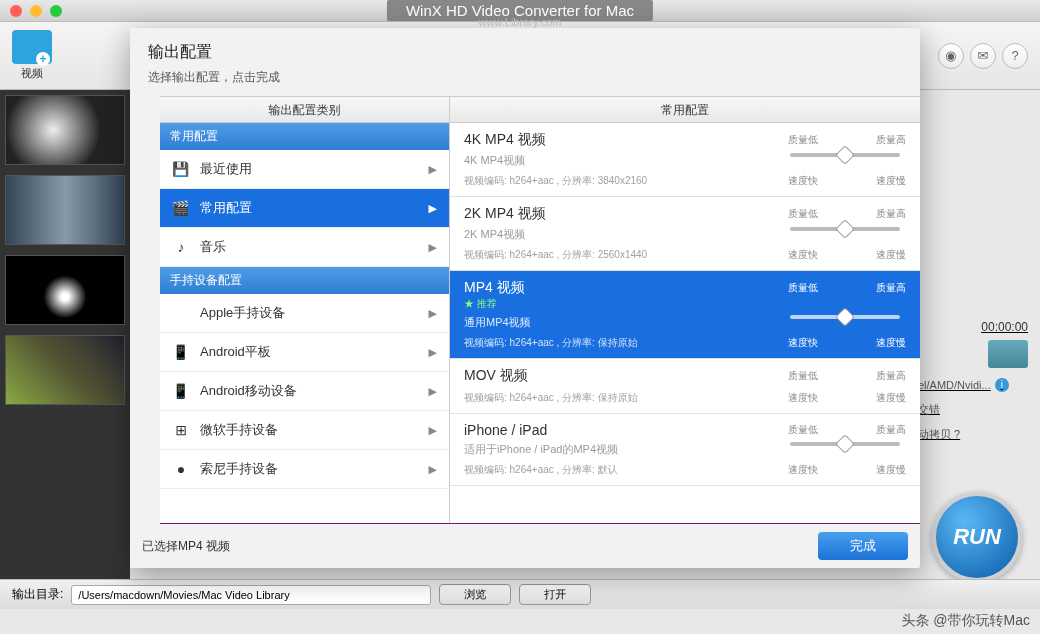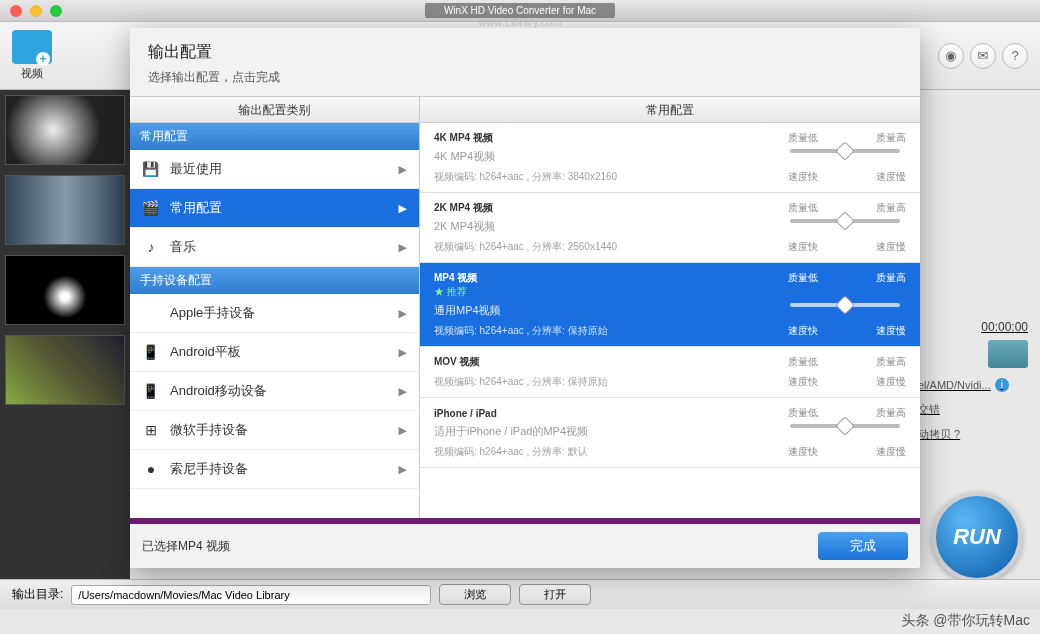--- a/index.html
+++ b/index.html
@@ -5,21 +5,21 @@
 * { margin: 0; padding: 0; box-sizing: border-box; font-family: -apple-system, "Helvetica Neue", Arial, sans-serif; }
 body { width: 1040px; height: 634px; background: #e8e8e8; overflow: hidden; position: relative; }
 
 
 .titlebar { height: 22px; background: linear-gradient(#e8e8e8,#d0d0d0); display: flex; align-items: center; position: relative; border-bottom: 1px solid #bbb; }
 .traffic { display: flex; gap: 8px; padding-left: 10px; }
 .tl { width: 12px; height: 12px; border-radius: 50%; }
 .tl.red { background: #ff5f57; }
 .tl.yel { background: #febc2e; }
 .tl.grn { background: #28c840; }
-.titlecenter { position: absolute; left: 50%; transform: translateX(-50%); background: #888; color: #fff; font-size: 10px; padding: 2px 19px; border-radius: 2px; }
+.titlecenter { position: absolute; left: 50%; transform: translateX(-50%); background: #888; color: #fff; font-size: 15px; padding: 2px 19px; border-radius: 2px; }
 .watermark { position: absolute; left: 50%; transform: translateX(-50%); top: 16px; font-size: 11px; color: #bbb; z-index: 5; }
 
 
 .maintoolbar { height: 68px; background: linear-gradient(#f5f5f5,#e6e6e6); border-bottom: 1px solid #bbb; display: flex; align-items: center; padding: 0 12px; }
 .addvideo { display: flex; flex-direction: column; align-items: center; gap: 2px; }
 .addvideo .vic { width: 40px; height: 34px; background: #2ea3dc; border-radius: 4px; position: relative; }
 .addvideo .vic::before { content: "+"; position: absolute; right: 2px; bottom: -2px; color: #2ea3dc; background: #fff; border-radius: 50%; width: 14px; height: 14px; font-size: 12px; font-weight: bold; text-align: center; line-height: 14px; }
 .addvideo .lbl { font-size: 11px; color: #333; }
 .rightcircles { margin-left: auto; display: flex; gap: 6px; }
 .circ { width: 26px; height: 26px; border-radius: 50%; border: 1px solid #bbb; background: linear-gradient(#fff,#eee); display: flex; align-items: center; justify-content: center; font-size: 13px; color: #666; }
@@ -42,41 +42,41 @@
 
 .bottombar { position: absolute; bottom: 25px; left: 0; right: 0; height: 30px; background: linear-gradient(#f0f0f0,#dcdcdc); display: flex; align-items: center; padding: 0 12px; gap: 8px; font-size: 12px; border-top: 1px solid #bbb; }
 .bottombar input { flex: 0 0 360px; height: 20px; font-size: 11px; padding: 0 6px; border: 1px solid #aaa; border-radius: 3px; }
 .smallbtn { background: linear-gradient(#fff,#ddd); border: 1px solid #999; border-radius: 4px; padding: 2px 24px; font-size: 11px; }
 
 
 .modal { position: absolute; left: 130px; top: 28px; width: 790px; height: 540px; background: #f2f2f2; border-radius: 2px; box-shadow: 0 8px 30px rgba(0,0,0,.35); display: flex; flex-direction: column; }
 .modal-head { padding: 14px 18px 10px; }
 .modal-head h2 { font-size: 16px; font-weight: 500; color: #222; }
 .modal-head p { font-size: 12px; color: #555; margin-top: 6px; }
-.modal-body { flex: 1; display: flex; border-top: 1px solid #ccc; border-bottom: 6px solid #701a75; min-height: 0; }
+.modal-body { flex: 1; display: flex; border-top: 1px solid #ccc; border-bottom: 1px solid #701a75; min-height: 0; margin-left: 30px; }
 
 
 .leftcol { width: 290px; display: flex; flex-direction: column; border-right: 1px solid #ccc; }
 .leftcol .colhdr { height: 26px; background: linear-gradient(#f8f8f8,#e8e8e8); border-bottom: 1px solid #ccc; text-align: center; line-height: 26px; font-size: 12px; color: #333; }
 .leftlist { flex: 1; overflow: hidden; background: #fff; }
 .sectionhdr { background: linear-gradient(#4f9de8,#2f7dd0); color: #fff; font-size: 12px; padding: 5px 10px; font-weight: 500; }
 .catrow { display: flex; align-items: center; padding: 10px 12px; border-bottom: 1px solid #eee; font-size: 13px; color: #333; gap: 10px; position: relative; cursor: pointer; }
 .catrow.selected { background: #1a6fe0; color: #fff; }
 .catrow .chev { margin-left: auto; color: #888; font-size: 11px; }
 .catrow.selected .chev { color: #fff; }
 .caticon { width: 18px; height: 18px; display: inline-flex; align-items: center; justify-content: center; font-size: 14px; }
 
 
 .rightcol { flex: 1; display: flex; flex-direction: column; min-height: 0; }
 .rightcol .colhdr { height: 26px; background: linear-gradient(#f8f8f8,#e8e8e8); border-bottom: 1px solid #ccc; text-align: center; line-height: 26px; font-size: 12px; color: #333; }
 .preset-scroll { flex: 1; overflow-y: auto; background: #fff; }
 .preset { border-bottom: 1px solid #e0e0e0; padding: 8px 14px 8px 14px; position: relative; }
 .preset.selected { background: #1a6fe0; color: #fff; }
 .preset .row1 { display: flex; align-items: center; }
-.preset h4 { font-size: 10px; font-weight: 700; flex: 1; }
+.preset h4 { font-size: 14px; font-weight: 400; flex: 1; }
 .preset .qlabels { display: flex; gap: 58px; font-size: 10px; }
 .preset .sub1 { font-size: 11px; margin-top: 4px; opacity: .85; }
 .preset .row2 { display: flex; margin-top: 6px; }
 .preset .info2 { font-size: 10px; opacity: .8; flex: 1; }
 .preset .slabels { display: flex; gap: 58px; font-size: 10px; }
 .slider { width: 110px; height: 4px; background: #bbb; border-radius: 2px; margin: 4px 6px 0 auto; position: relative; }
 .preset.selected .slider { background: rgba(255,255,255,.7); }
 .slider .knob { width: 14px; height: 14px; background: #fff; border: 1px solid #999; border-radius: 3px; position: absolute; top: -5px; left: 48px; transform: rotate(45deg); }
 .preset:not(.selected) { color: #333; }
 .preset:not(.selected) .qlabels, .preset:not(.selected) .slabels { color: #888; }

